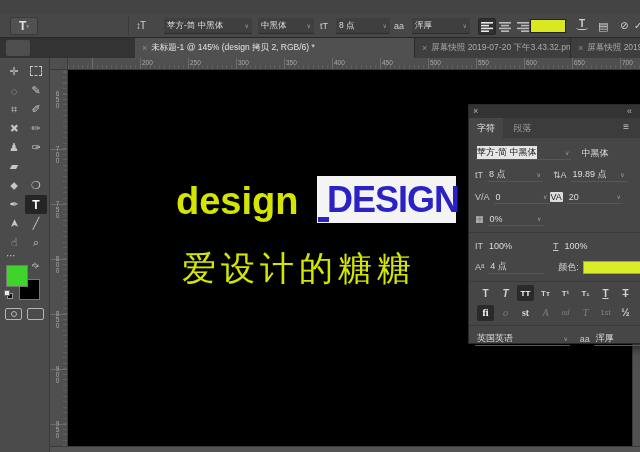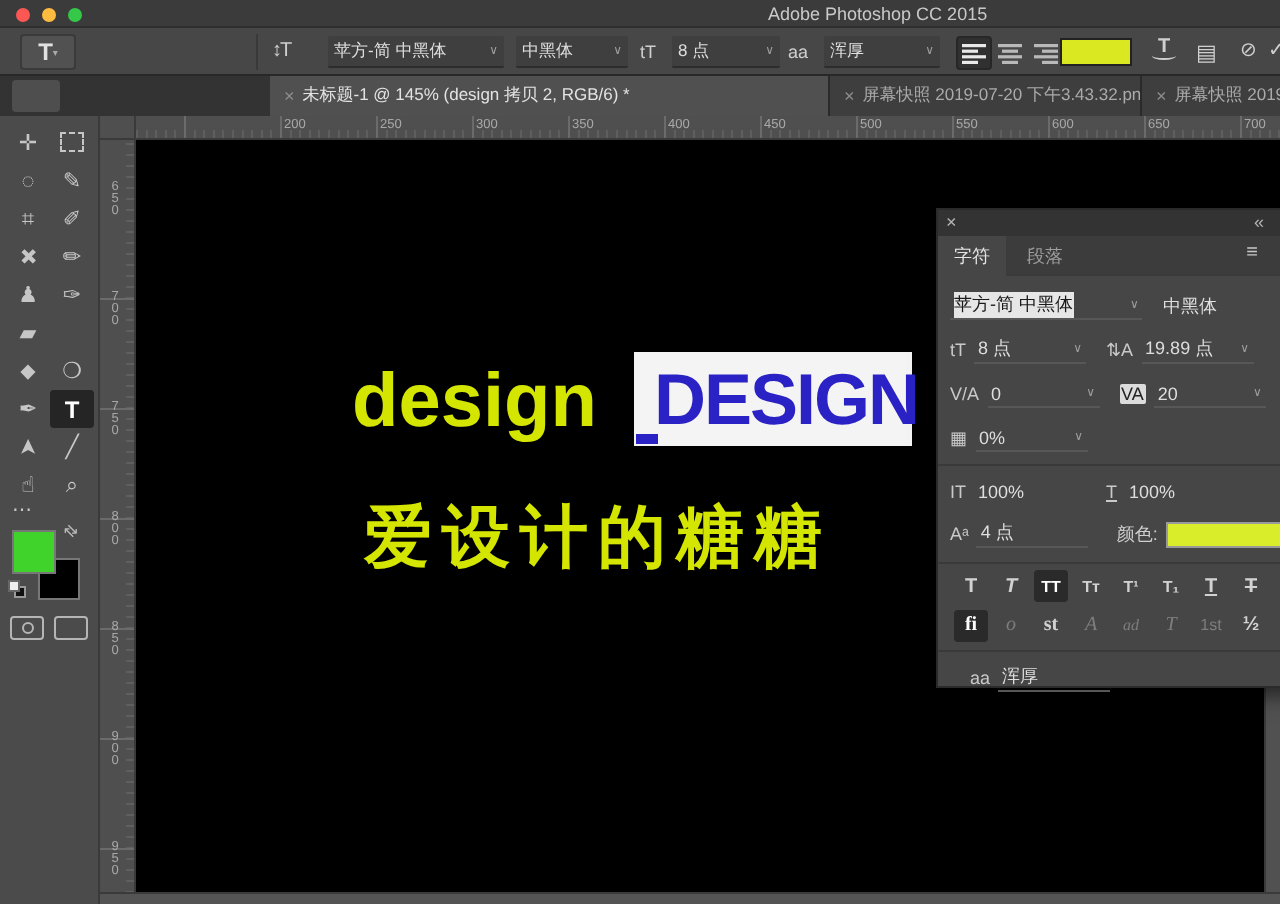--- a/index.html
+++ b/index.html
@@ -94,21 +94,21 @@
   .quickmask{position:absolute;left:5px;top:250px;width:17px;height:12px;border:1px solid #b5b5b5;
              border-radius:2px;display:flex;align-items:center;justify-content:center;}
   .quickmask i{width:6px;height:6px;border:1px solid #b5b5b5;border-radius:50%;}
   .screenmode{position:absolute;left:27px;top:250px;width:17px;height:12px;border:1px solid #b5b5b5;border-radius:2px;}
 
   .canvas{position:absolute;left:68px;top:70px;width:572px;height:382px;background:#000;}
   .word1{position:absolute;left:108px;top:110px;font-weight:bold;font-size:38px;letter-spacing:0;}
   .selection{position:absolute;left:249px;top:106px;width:139px;height:47px;display:flex;align-items:center;}
   .word2{font-weight:bold;font-size:36px;letter-spacing:-1px;padding-left:10px;}
   .cursor-mark{position:absolute;left:250px;top:147px;width:11px;height:5px;}
-  .line2{position:absolute;left:114px;top:176px;font-weight:bold;font-size:34px;letter-spacing:5px;}
+  .line2{position:absolute;left:114px;top:176px;font-weight:normal;font-size:34px;letter-spacing:5px;}
 
   .vscroll{position:absolute;left:632px;top:336px;width:8px;height:110px;background:#515151;border-left:1px solid #3a3a3a;}
   .hscroll{position:absolute;left:50px;top:446px;width:590px;height:6px;background:#545454;border-top:1px solid #3a3a3a;}
 
   
   .charpanel{position:absolute;left:468px;top:104px;width:186px;height:240px;background:#464646;
              border:1px solid #2a2a2a;box-shadow:0 4px 10px rgba(0,0,0,.55);}
   .cp-head{position:relative;height:13px;background:#333;}
   .cp-close{position:absolute;left:4px;top:1px;font-size:9px;color:#b5b5b5;}
   .cp-collapse{position:absolute;left:158px;top:1px;font-size:9px;color:#b5b5b5;}
@@ -137,26 +137,20 @@
   .tbtn.un{text-decoration:underline;}
   .tbtn.st{text-decoration:line-through;}
   .tbtn.small{font-size:8px;}
   .tbtn.serif{font-family:"Liberation Serif","DejaVu Serif",serif;}
 </style>
 </head>
 <body>
 
 <div class="app">
 
-  <div class="titlebar">
-    <span class="light red"></span>
-    <span class="light yellow"></span>
-    <span class="light green"></span>
-    <span class="win-title">Adobe Photoshop CC 2015</span>
-  </div>
 
   <div class="optionsbar">
     <span class="ob-toolbtn"><span>T</span><span class="caret">▾</span></span>
     <span class="ob-div"></span>
     <span class="ob-orient">↕T</span>
     <span class="ob-field ob-family">
       <span class="val">苹方-简 中黑体</span>
       <span class="chev">∨</span>
     </span>
     <span class="ob-field ob-style">
@@ -334,21 +328,21 @@
           <span class="chev">∨</span>
         </span>
       </div>
 
       <div class="cp-row">
         <span class="cp-icon">V/A</span>
         <span class="cp-field w-sm">
           <span class="cp-val">0</span>
           <span class="chev">∨</span>
         </span>
-        <span class="cp-icon hl" style="margin-left:10px">VA</span>
+        <span class="cp-icon hl" style="">VA</span>
         <span class="cp-field w-sm">
           <span class="cp-val">20</span>
           <span class="chev">∨</span>
         </span>
       </div>
 
       <div class="cp-row">
         <span class="cp-icon">▦</span>
         <span class="cp-field w-sm">
           <span class="cp-val">0%</span>
@@ -392,20 +386,24 @@
         <span class="tbtn dim it serif">o</span>
         <span class="tbtn serif">st</span>
         <span class="tbtn dim it serif">A</span>
         <span class="tbtn dim it serif small">ad</span>
         <span class="tbtn dim it serif">T</span>
         <span class="tbtn dim small">1st</span>
         <span class="tbtn">½</span>
       </div>
 
       <div class="cp-row sep">
+        <span class="cp-field w-main">
+          <span class="cp-val">英国英语</span>
+          <span class="chev">∨</span>
+        </span>
         <span class="cp-icon" style="margin-left:10px">aa</span>
         <span class="cp-field w-sm">
           <span class="cp-val">浑厚</span>
 
         </span>
       </div>
 
     </div>
   </div>
 

